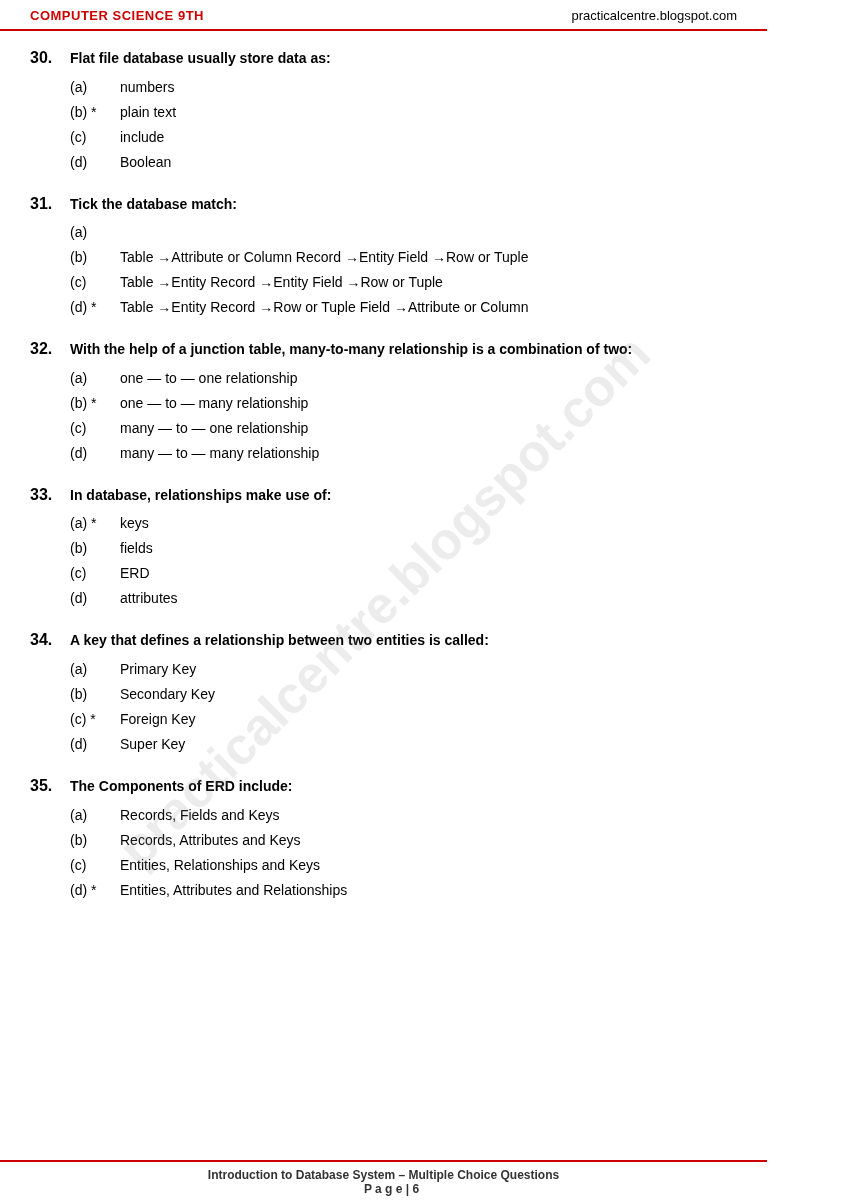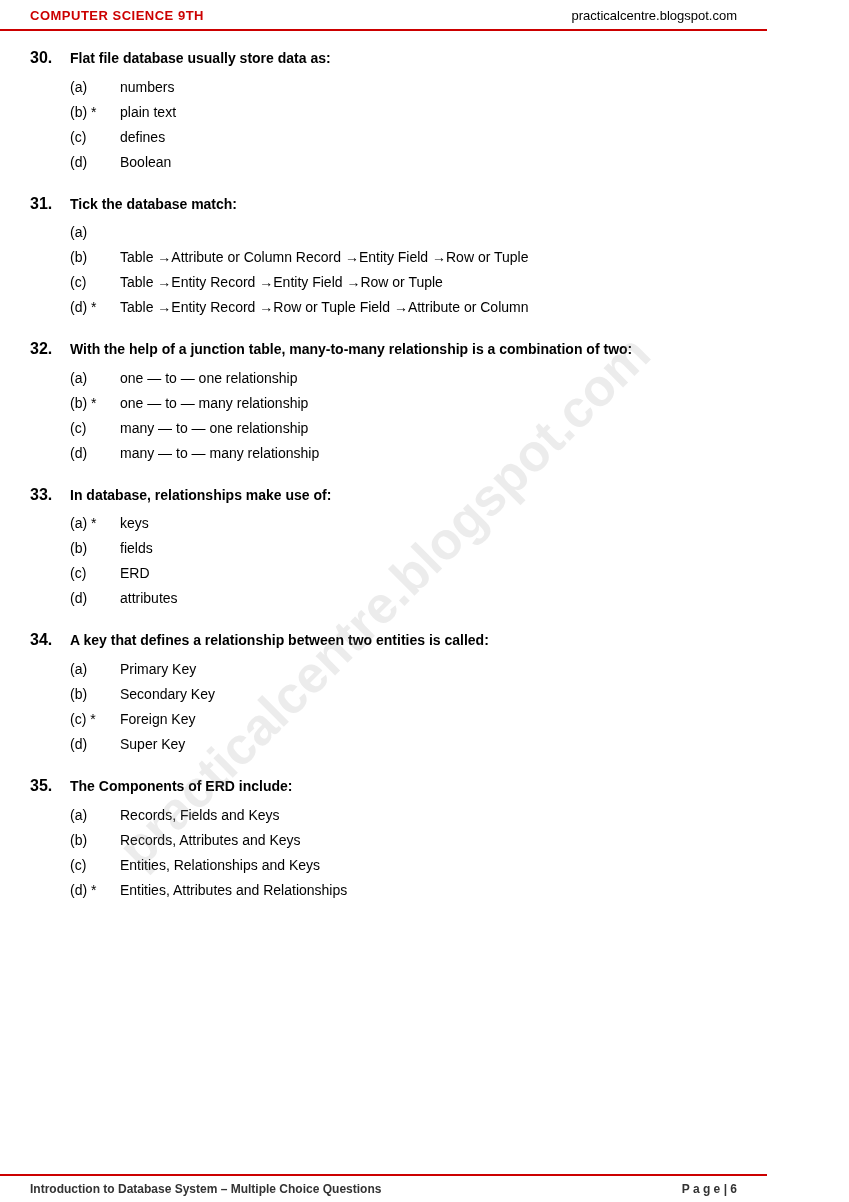--- a/index.html
+++ b/index.html
@@ -76,23 +76,24 @@
     .opt-text {
       font-size: 14px;
     }
     .footer {
       position: absolute;
       bottom: 0;
       left: 0;
       right: 0;
       border-top: 2px solid #c00;
       display: flex;
-      justify-content: space-between;
+      justify-content: flex-start;
       align-items: center;
       padding: 6px 30px;
+      flex-direction: column;
     }
     .footer-left {
       font-size: 12px;
       font-weight: bold;
       color: #333;
     }
     .footer-right {
       font-size: 12px;
       font-weight: bold;
       color: #333;
@@ -134,21 +135,21 @@
           <div class="option-row">
             <span class="opt-label">(a)</span>
             <span class="opt-text">numbers</span>
           </div>
           <div class="option-row">
             <span class="opt-label">(b) *</span>
             <span class="opt-text">plain text</span>
           </div>
           <div class="option-row">
             <span class="opt-label">(c)</span>
-            <span class="opt-text">defines</span>
+            <span class="opt-text">include</span>
           </div>
           <div class="option-row">
             <span class="opt-label">(d)</span>
             <span class="opt-text">Boolean</span>
           </div>
         </div>
       </div>
       <div class="question-block">
         <div class="question-header">
           <span class="q-num">31.</span>

